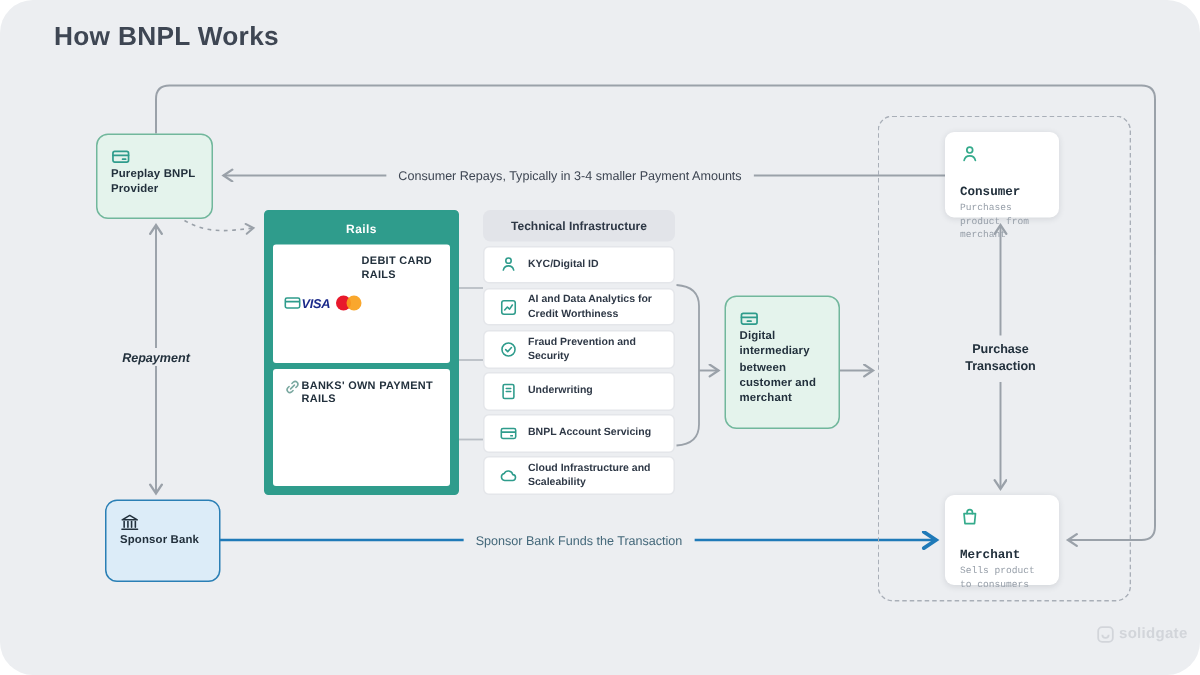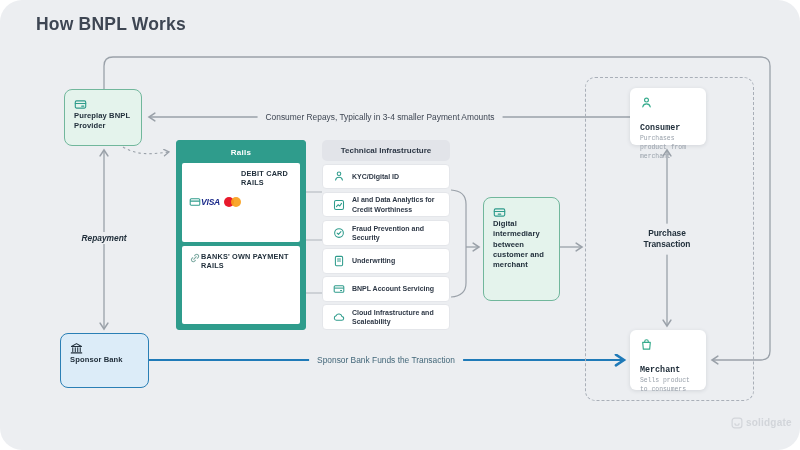--- a/index.html
+++ b/index.html
@@ -90,21 +90,21 @@
     <svg class="icon" width="13" height="13" viewBox="0 0 16 16">
       <g fill="none" stroke="#2f9c8c" stroke-width="1.4" stroke-linecap="round">
         <rect x="1.6" y="3.6" width="12.8" height="8.8" rx="1.5"></rect>
         <line x1="1.6" y1="6.8" x2="14.4" y2="6.8"></line>
           <line x1="9.5" y1="10" x2="12" y2="10"></line>
       </g>
     </svg>
     <div class="blabel">Pureplay BNPL Provider</div>
   </div>
 
-  <div class="gbox blue" style="left:60px;top:333px;width:89px;height:55px;">
+  <div class="gbox blue" style="left:70px;top:333px;width:77px;height:55px;">
     <svg class="icon" width="13" height="13" viewBox="0 0 16 16">
       <g fill="none" stroke="#22303c" stroke-width="1.3" stroke-linecap="round" stroke-linejoin="round">
         <path d="M1.8,5.6 L8,2 L14.2,5.6 Z"></path>
           <line x1="3.4" y1="7" x2="3.4" y2="11.6"></line>
         <line x1="6.5" y1="7" x2="6.5" y2="11.6"></line>
           <line x1="9.5" y1="7" x2="9.5" y2="11.6"></line>
         <line x1="12.6" y1="7" x2="12.6" y2="11.6"></line>
           <line x1="1.6" y1="13.4" x2="14.4" y2="13.4"></line>
       </g>
     </svg>
@@ -195,21 +195,21 @@
       <span class="ti-label">BNPL Account Servicing</span>
     </div>
     <div class="ti-card">
       <svg class="icon" width="12" height="12" viewBox="0 0 16 16">
         <path d="M4.6,12.4 h6.8 a2.6,2.6 0 0 0 0.4,-5.2 A4.1,4.1 0 0 0 4.1,6.3 a3.1,3.1 0 0 0 0.5,6.1 Z" fill="none" stroke="#2f9c8c" stroke-width="1.4" stroke-linejoin="round"></path>
       </svg>
       <span class="ti-label">Cloud Infrastructure and Scaleability</span>
     </div>
   </div>
 
-  <div class="gbox green" style="left:483px;top:197px;width:77px;height:104px;">
+  <div class="gbox green" style="left:483px;top:197px;width:77px;height:89px;">
     <svg class="icon" width="13" height="13" viewBox="0 0 16 16">
       <g fill="none" stroke="#2f9c8c" stroke-width="1.4" stroke-linecap="round">
         <rect x="1.6" y="3.6" width="12.8" height="8.8" rx="1.5"></rect>
           <line x1="1.6" y1="6.8" x2="14.4" y2="6.8"></line>
           <line x1="6.5" y1="10" x2="9.5" y2="10"></line>
       </g>
     </svg>
     <div class="blabel">Digital intermediary between customer and merchant</div>
   </div>
 

